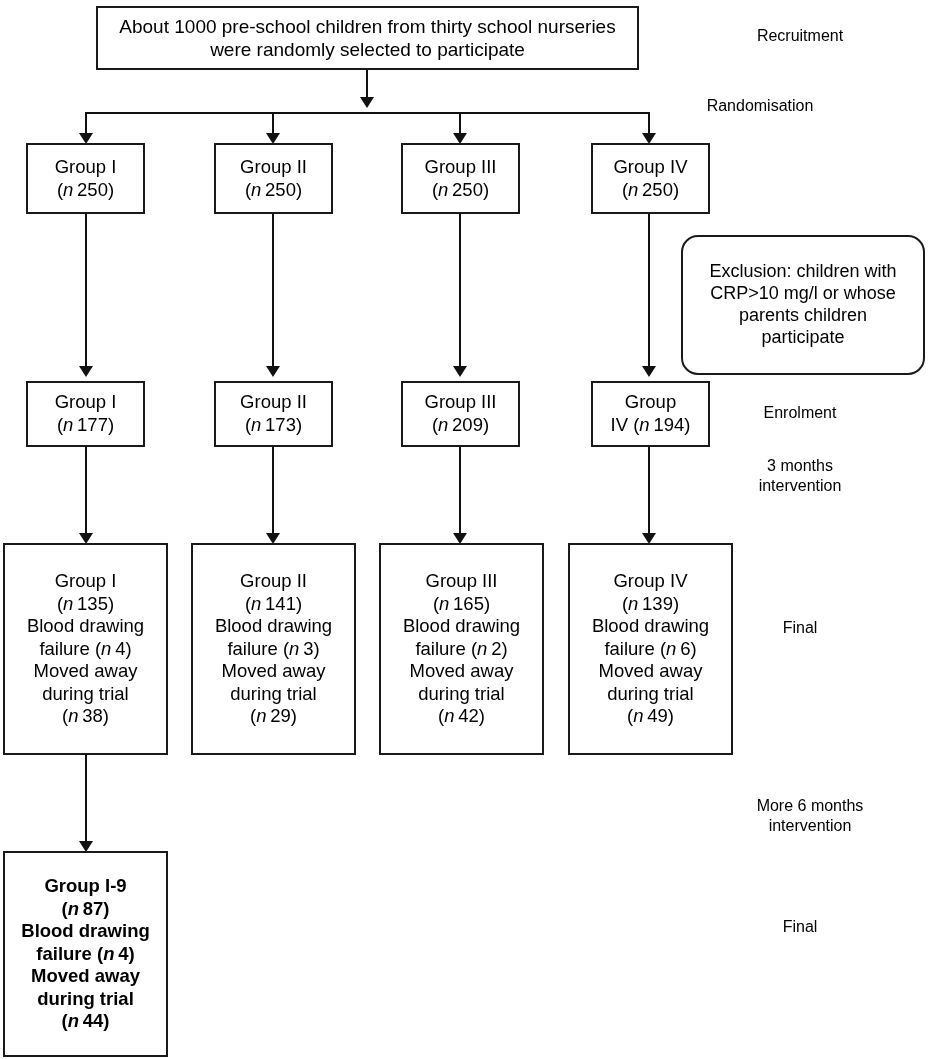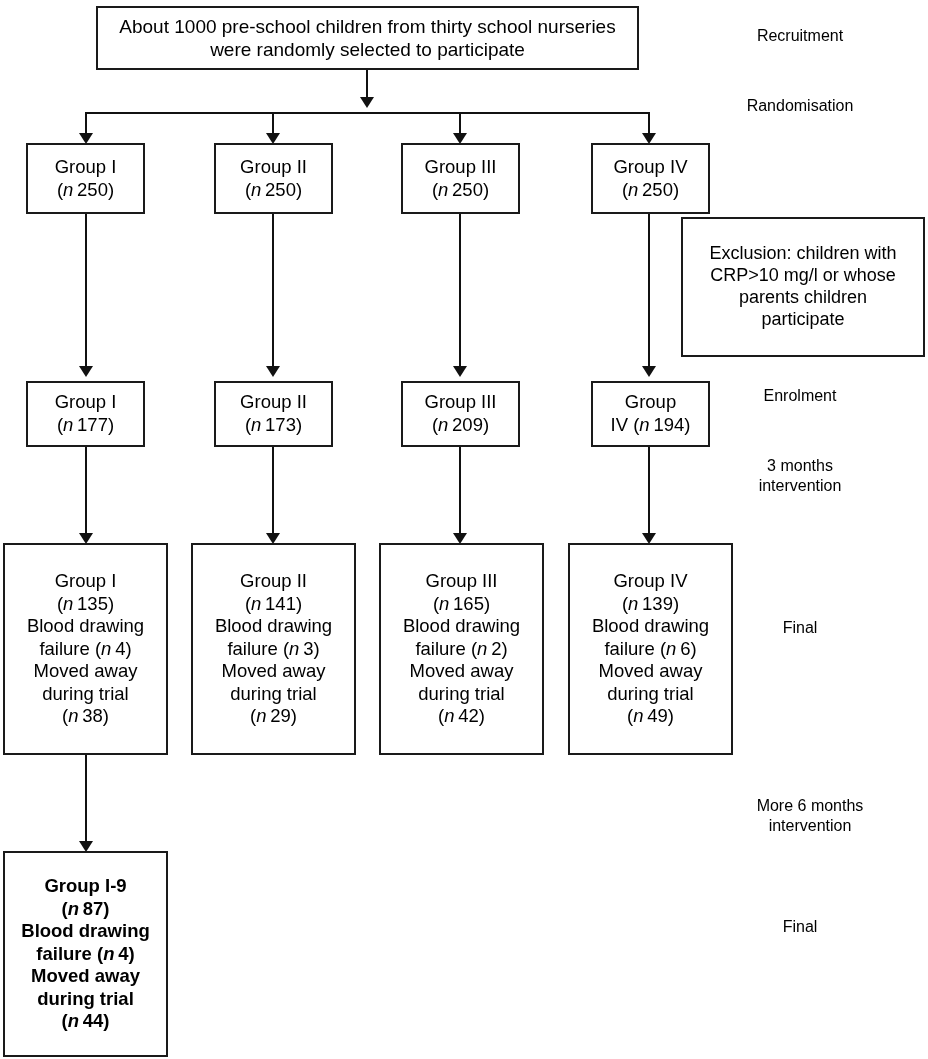--- a/index.html
+++ b/index.html
@@ -67,21 +67,21 @@
     <span class="lines">
       <span class="ln">About 1000 pre-school children from thirty school nurseries</span>
       <span class="ln">were randomly selected to participate</span>
     </span>
   </div>
 
   <div class="stage-label" style="left:700px;top:26px;width:200px;">
     <span class="ln">Recruitment</span>
   </div>
 
-  <div class="stage-label" style="left:700px;top:96px;width:200px;">
+  <div class="stage-label" style="left:660px;top:96px;width:200px;">
     <span class="ln">Randomisation</span>
   </div>
 
   <div class="vline" style="left:366px;top:70px;height:30px;"></div>
   <div class="arrowhead" style="left:360px;top:97px;"></div>
 
   <div class="hline" style="left:85px;top:112px;width:565px;"></div>
 
   <div class="vline" style="left:85px;top:112px;height:24px;"></div>
   <div class="arrowhead" style="left:79px;top:133px;"></div>
@@ -116,21 +116,21 @@
     </span>
   </div>
 
   <div class="box" style="left:591px;top:143px;width:119px;height:71px;">
     <span class="lines">
       <span class="ln">Group IV</span>
       <span class="ln">(<i class="n">n</i> <span>250</span>)</span>
     </span>
   </div>
 
-  <div class="box" style="left:681px;top:217px;width:244px;height:140px;font-size:18px;">
+  <div class="box" style="left:681px;top:235px;width:244px;height:140px;font-size:18px;border-radius:17px;">
     <span class="lines">
       <span class="ln">Exclusion: children with</span>
       <span class="ln">CRP&gt;10 mg/l or whose</span>
       <span class="ln">parents children</span>
       <span class="ln">participate</span>
     </span>
   </div>
 
   <div class="vline" style="left:85px;top:214px;height:153px;"></div>
   <div class="arrowhead" style="left:79px;top:366px;"></div>
@@ -165,21 +165,21 @@
     </span>
   </div>
 
   <div class="box" style="left:591px;top:381px;width:119px;height:66px;">
     <span class="lines">
       <span class="ln">Group</span>
       <span class="ln">IV (<i class="n">n</i> <span>194</span>)</span>
     </span>
   </div>
 
-  <div class="stage-label" style="left:700px;top:386px;width:200px;">
+  <div class="stage-label" style="left:700px;top:403px;width:200px;">
     <span class="ln">Enrolment</span>
   </div>
 
   <div class="stage-label" style="left:700px;top:456px;width:200px;">
     <span class="ln">3 months</span>
     <span class="ln">intervention</span>
   </div>
 
   <div class="vline" style="left:85px;top:447px;height:88px;"></div>
   <div class="arrowhead" style="left:79px;top:533px;"></div>

